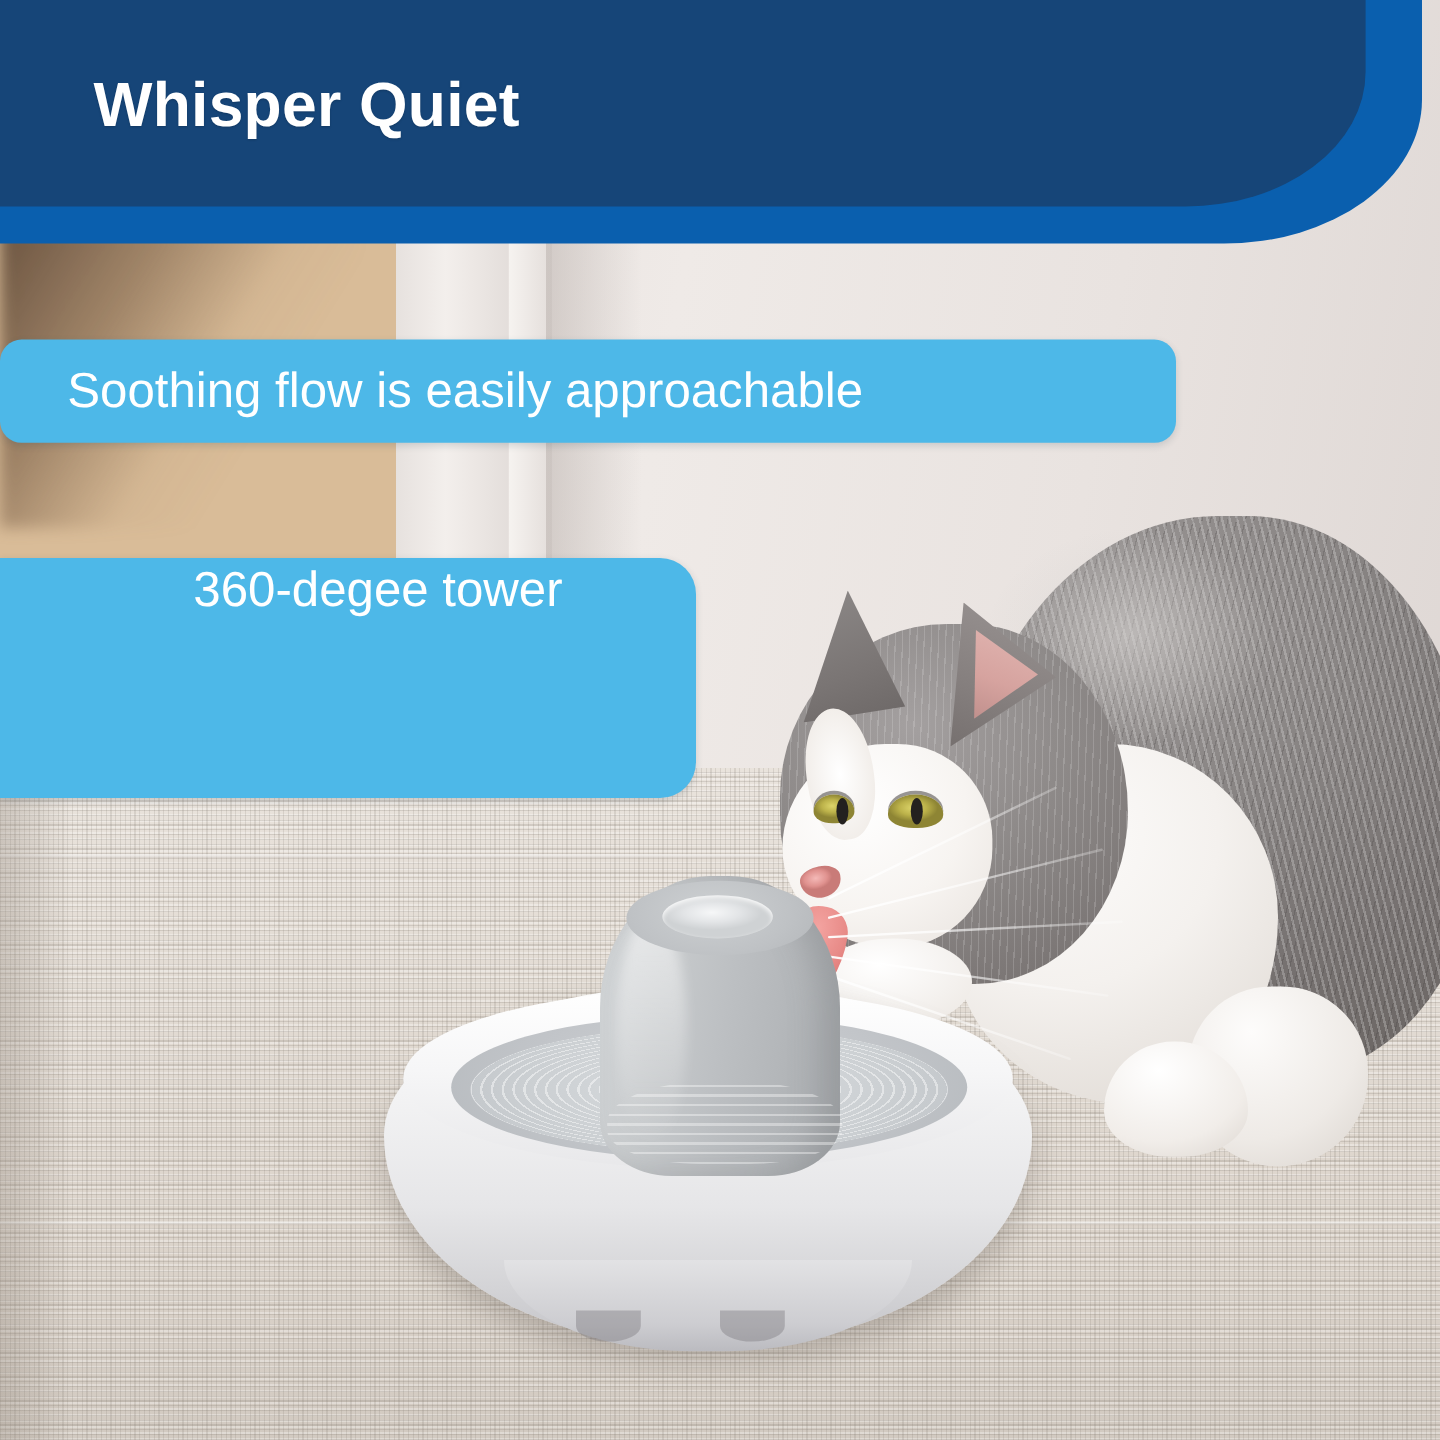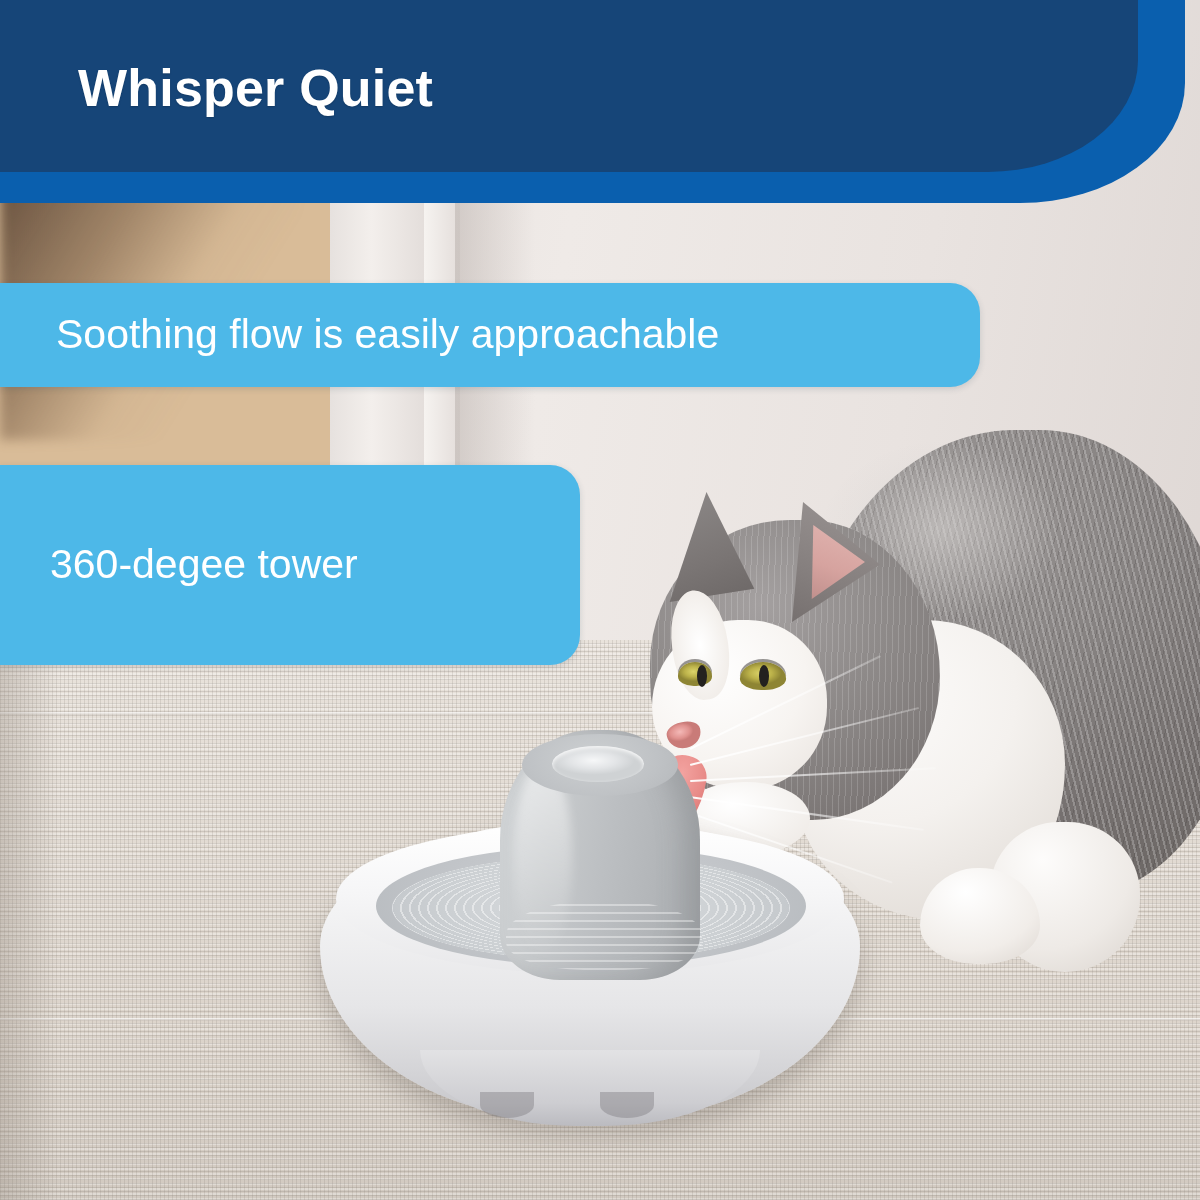--- a/index.html
+++ b/index.html
@@ -265,29 +265,29 @@
   }
 
   
   .callout{
     position:absolute;
     color:#ffffff;
     border-top-right-radius:30px;border-bottom-right-radius:30px;
     box-shadow:0 2px 6px rgba(40,60,80,.16);
   }
   .callout-1{
-    left:0;top:283px;width:980px;height:104px;
-    display:flex;align-items:center;
+    left:0;top:283px;width:980px;height:86px;
+    display:flex;align-items:center;border-radius:18px;
   }
   .callout-1 .c-text{
     padding-left:56px;font-size:41px;font-weight:400;line-height:1.1;
   }
   .callout-2{
     left:0;top:465px;width:580px;height:200px;
-    display:flex;flex-direction:column;justify-content:center;
+    display:flex;flex-direction:row;justify-content:center;
   }
   .callout-2 .c-line{
     padding-left:50px;font-size:41px;font-weight:400;line-height:1.30;
   }
 </style>
 </head>
 <body>
 
 <div id="stage">
 

